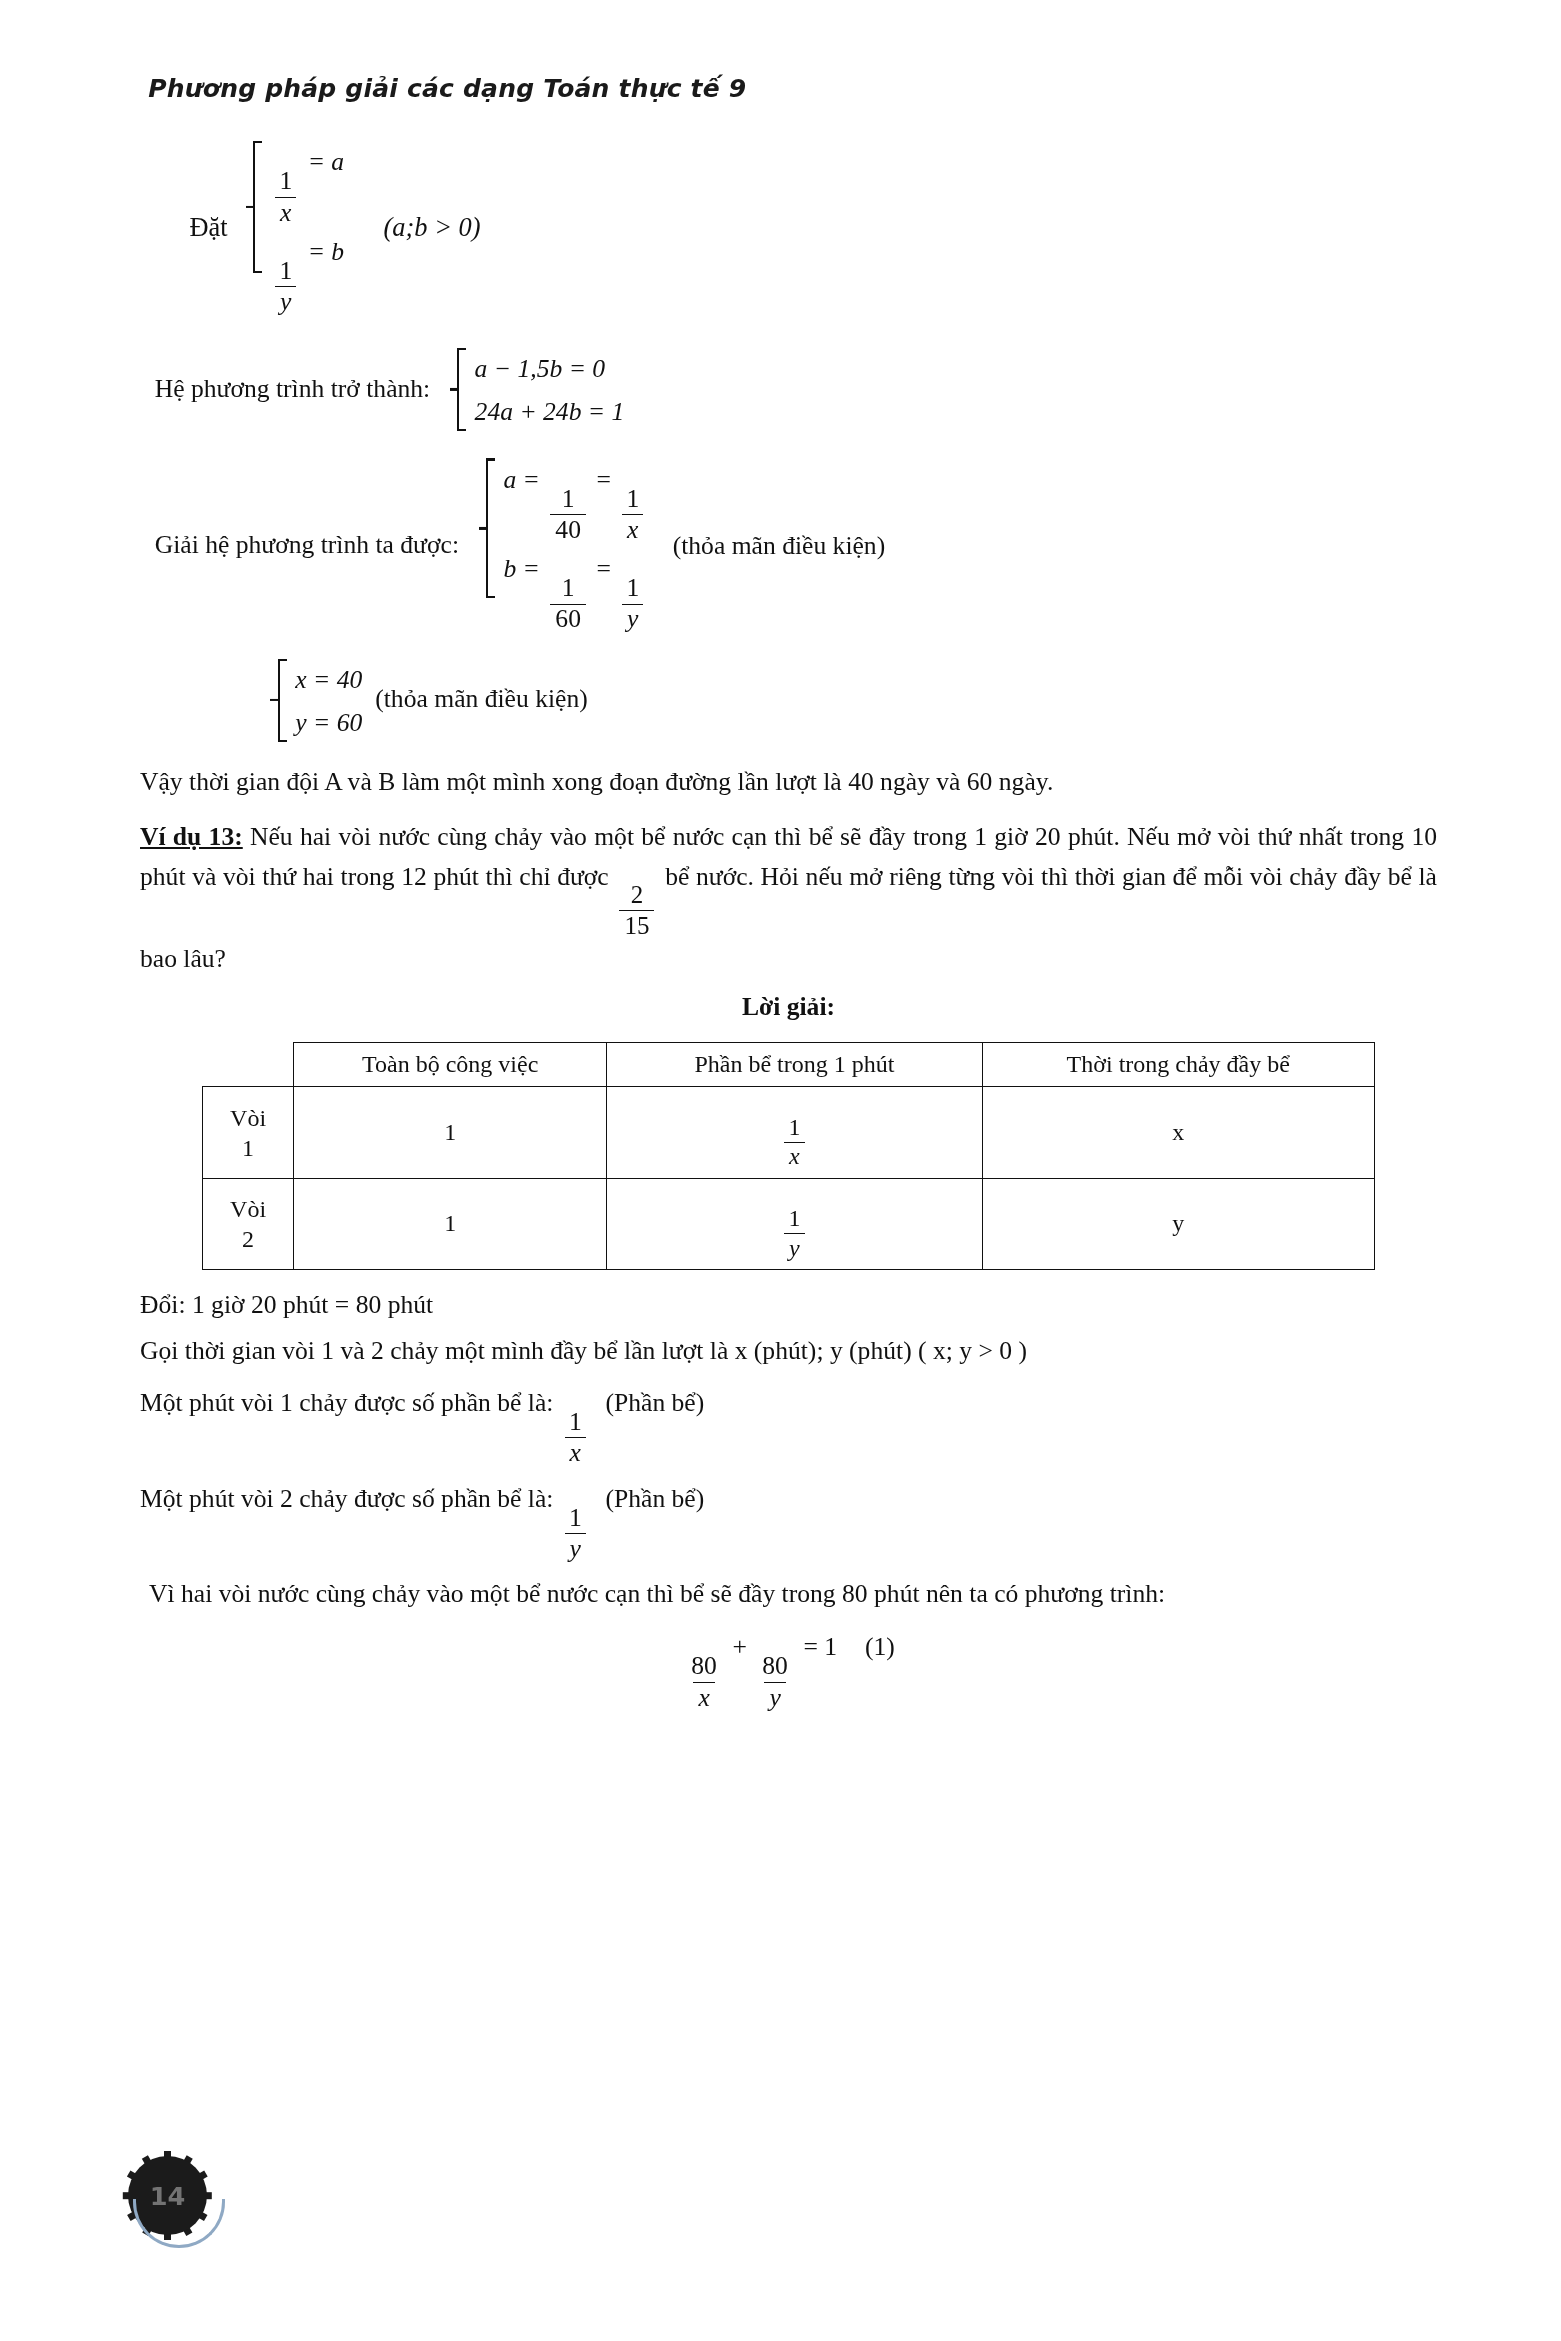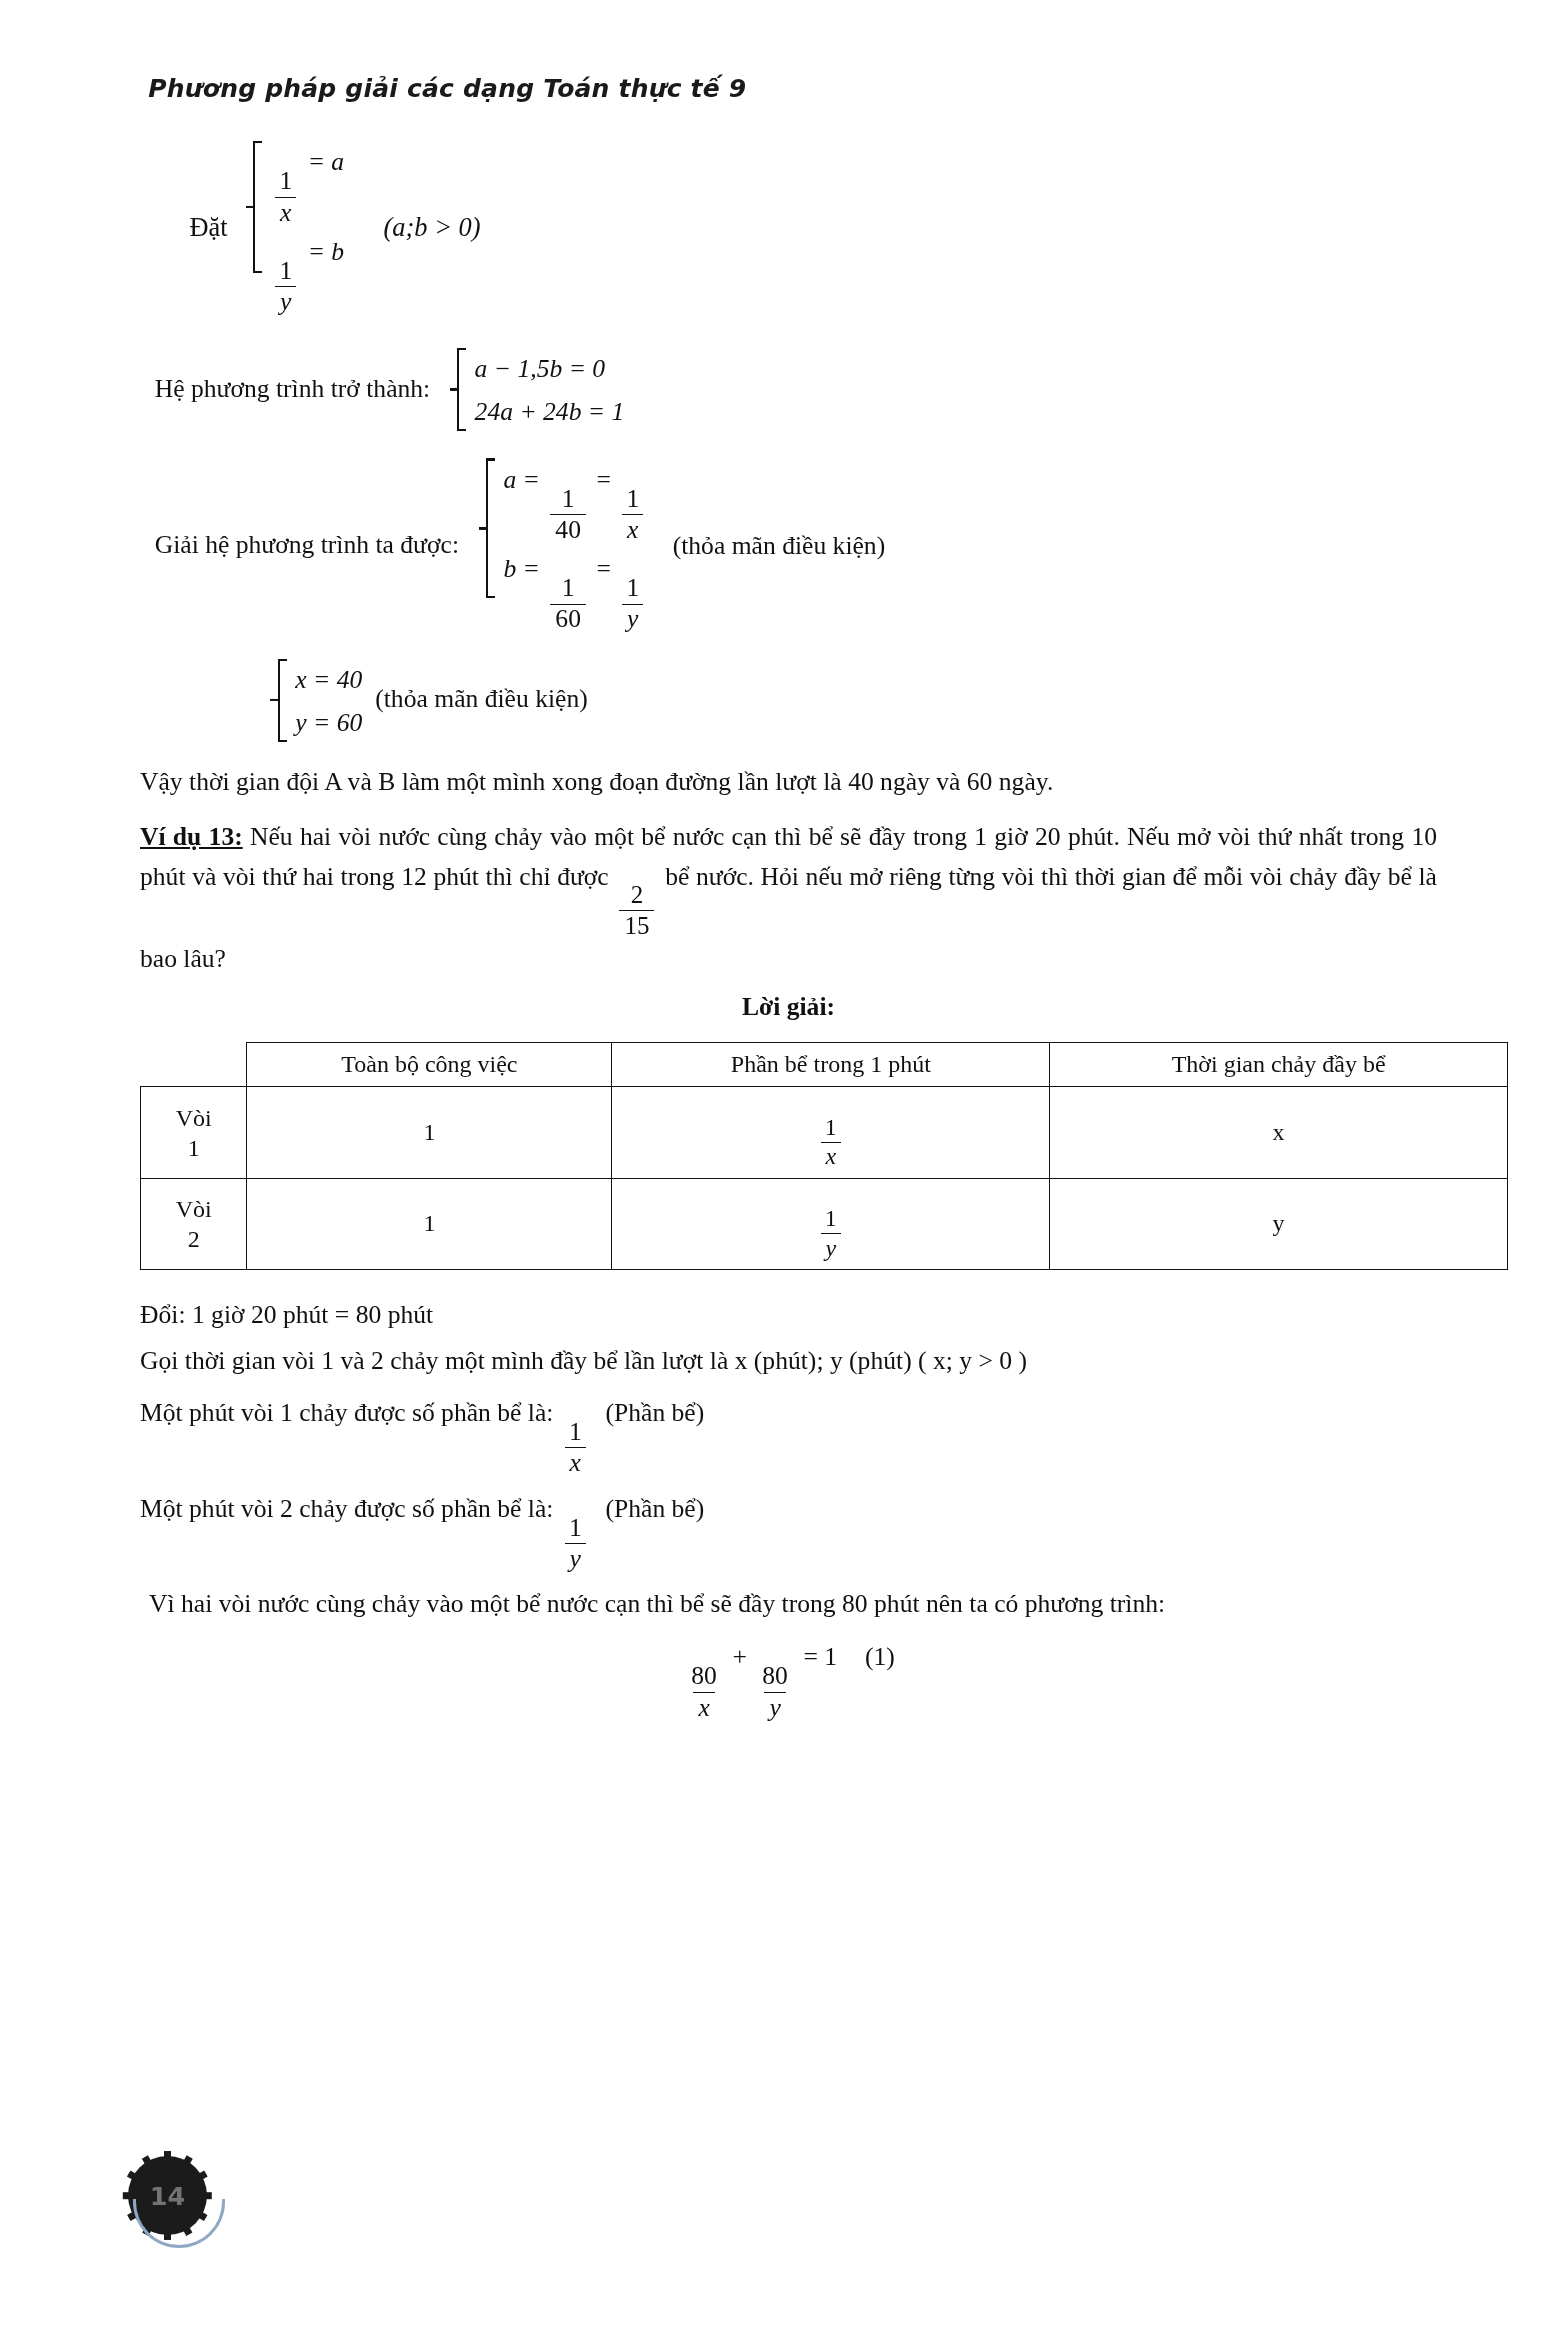--- a/index.html
+++ b/index.html
@@ -107,22 +107,22 @@
     line-height: 1.55;
     margin: 0 0 6.6px 0;
     text-align: justify;
   }
   .center { text-align: center; }
   .bold { font-weight: 700; }
 
   
   table.tbl {
     border-collapse: collapse;
-    margin: 15px auto 25px auto;
-    width: 1368px;
+    margin: 15px auto 15px auto;
+    width: 1173px;
     font-size: 24px;
   }
   table.tbl td {
     border: 1.7px solid #111;
     text-align: center;
     vertical-align: middle;
     padding: 8.3px 5px;
   }
   table.tbl td.c0 { width: 74px; }
   table.tbl td.c1 { width: 281px; }
@@ -301,21 +301,21 @@
   </div>
 
   <div class="para center bold" style="margin:8.3px 0 0 0;text-align:center;">Lời giải:</div>
 
   <table class="tbl">
     <tbody>
         <tr class="head">
       <td class="c0"></td>
       <td class="c1">Toàn bộ công việc</td>
       <td class="c2">Phần bể trong 1 phút</td>
-      <td class="c3">Thời gian chảy đầy bể</td>
+      <td class="c3">Thời trong chảy đầy bể</td>
     </tr>
     <tr>
       <td class="c0 voi">
         <span>Vòi</span><br>
         <span>1</span>
       </td>
       <td class="c1">1</td>
       <td class="c2">
         <span class="frac">
           <span class="num">1</span>

